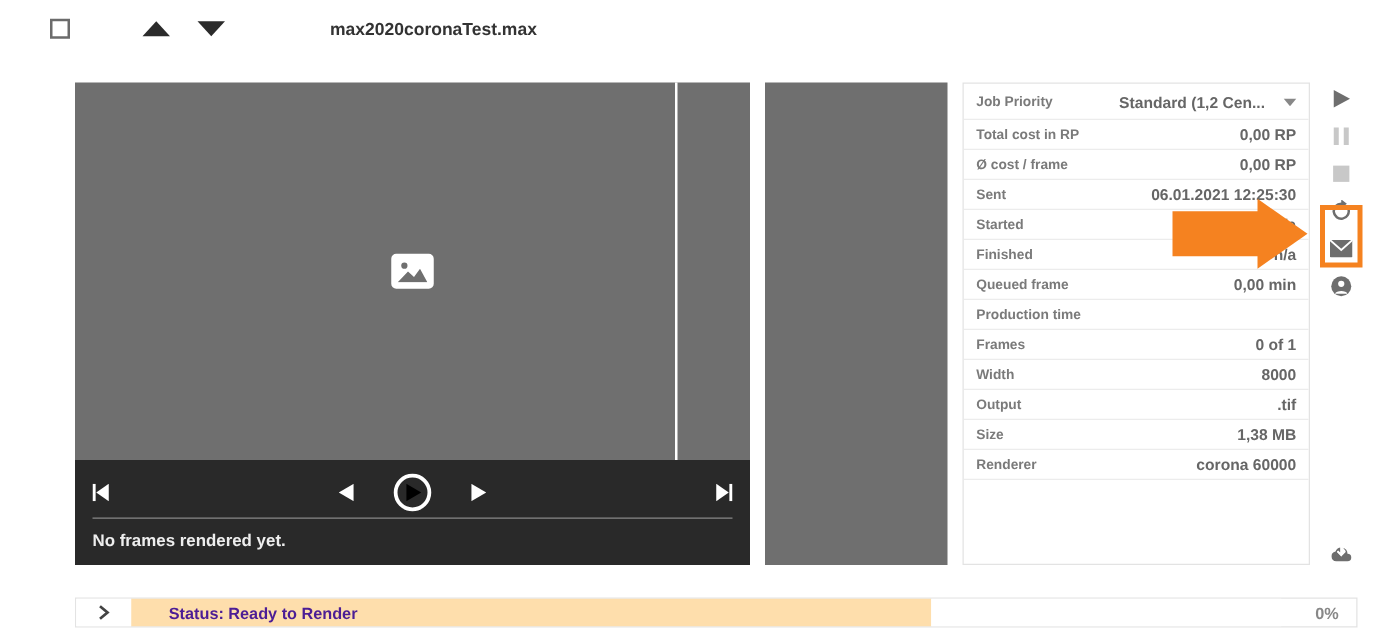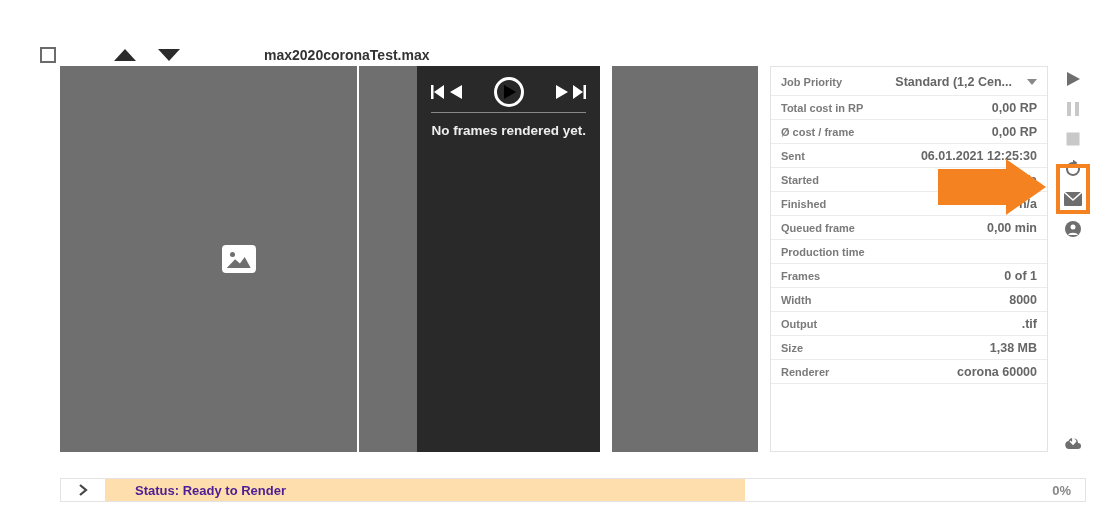--- a/index.html
+++ b/index.html
@@ -24,21 +24,21 @@
     overflow: hidden;
   }
   .page {
     position: relative;
     width: 1106px;
     height: 512px;
   }
   
   .header {
     position: absolute;
-    top: 40px;
+    top: 8px;
     left: 40px;
     right: 20px;
     height: 30px;
     display: flex;
     align-items: center;
     gap: 20px;
   }
   .checkbox {
     width: 16px; height: 16px;
     border: 2px solid #6b6b6b;
@@ -70,21 +70,21 @@
     left: 60px;
     right: 20px;
     bottom: 60px;
     display: flex;
     gap: 12px;
   }
 
   .preview-col {
     width: 540px;
     display: flex;
-    flex-direction: row;
+    flex-direction: column;
   }
   .preview-canvas {
     flex: 1;
     background: var(--dark-gray);
     display: flex;
     align-items: center;
     justify-content: center;
     position: relative;
   }
   .split-line {

